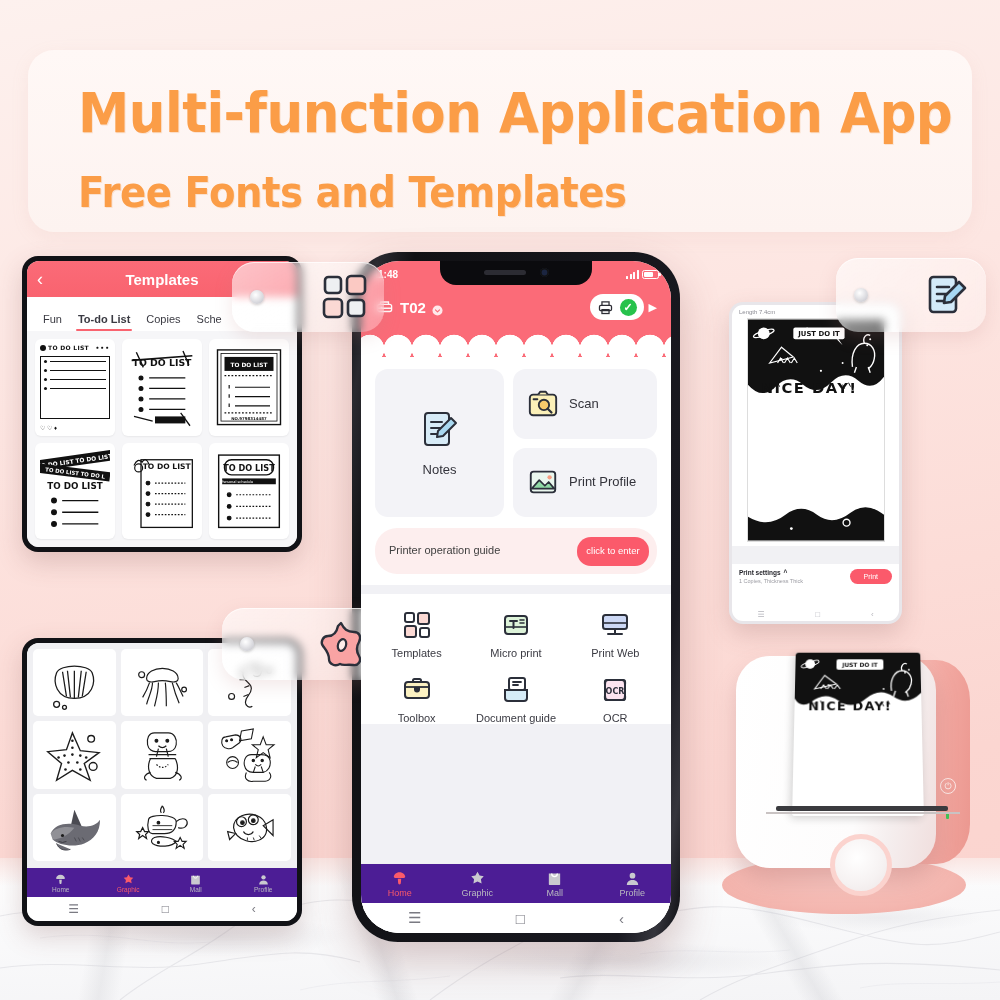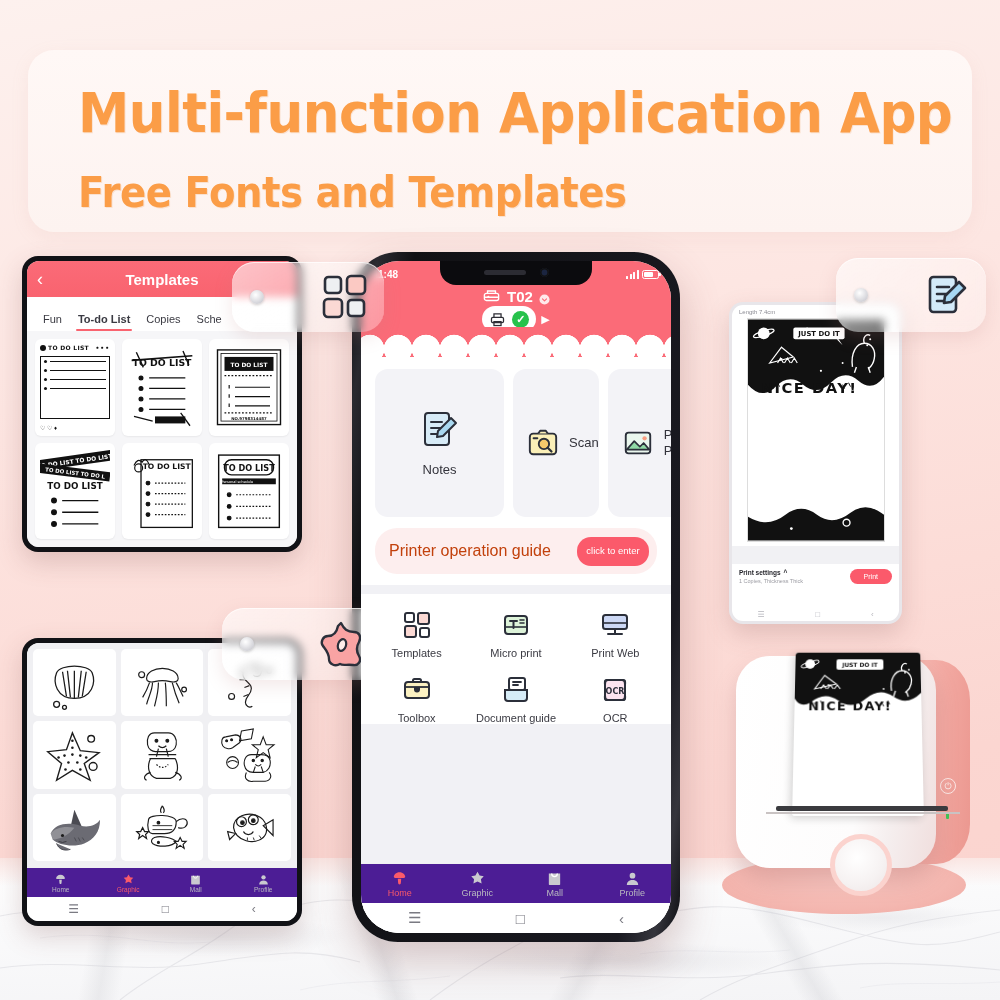--- a/index.html
+++ b/index.html
@@ -129,21 +129,21 @@
   .notch .spk { width:42px; height:5px; background:#2c2c33; border-radius:3px; }
   .notch .cam { width:9px; height:9px; background:#1b2540; border-radius:50%; box-shadow: inset 0 0 0 1.6px #111; }
   .statusicons { display:flex; align-items:center; gap:3px; }
   .bars { display:flex; align-items:flex-end; gap:1.4px; height:9px; }
   .bars i { width:2.2px; background:#fff; border-radius:.5px; display:block; }
   .batt { width:17px; height:9px; border:1.4px solid #fff; border-radius:2.4px; position:relative; }
   .batt:after { content:""; position:absolute; right:-3px; top:2.4px; width:1.6px; height:3.6px; background:#fff; border-radius:0 1px 1px 0; }
   .batt i { position:absolute; left:1px; top:1px; bottom:1px; width:60%; background:#fff; border-radius:1px; display:block; }
 
   .apphead {
-    background:#fb6b78; height:40px; display:flex; align-items:center; justify-content:space-between; padding: 0 14px; position:relative;flex-direction:column;
+    background:#fb6b78; height:40px; display:flex; align-items:center; justify-content:space-between; padding: 0 14px; position:relative;
   }
   .devpick { display:flex; align-items:center; gap:6px; color:#fff; font-size:15px; font-weight:600; }
   .devpick .pic { width:19px;height:19px; color:#fff; }
   .devpick .chev { width:11px;height:11px; }
   .statuspill {
     background:#fff; border-radius:14px; height:26px; display:flex; align-items:center; gap:6px; padding: 0 7px;
   }
   .statuspill .prn { width:17px; height:17px; color:#2d2d35; }
   .statuspill .ok { width:17px;height:17px; border-radius:50%; background:#27c24c; color:#fff; display:flex; align-items:center; justify-content:center; font-size:11px; font-weight:bold; }
   .arrowR { color:#fff; font-size:11px; margin-left:5px; }
@@ -153,32 +153,32 @@
     content:""; position:absolute; left:-5px; right:-5px; bottom:0; height:30px;
     background-image: radial-gradient(circle at 14px 22px, #fff 14px, transparent 14.6px);
     background-size: 28px 30px; background-repeat: repeat-x;
   }
 
   .quickrow { display:flex; gap:9px; padding: 12px 14px 0 14px; }
   .qcard-lg {
     flex: 0 0 129px; height:148px; background:#f3f3f7; border-radius:13px;
     display:flex; flex-direction:column; align-items:center; justify-content:center; gap:10px;
   }
-  .qcol { flex:1; display:flex; flex-direction:row; gap:9px; }
+  .qcol { flex:1; display:flex; flex-direction:column; gap:9px; }
   .qcard-sm { flex:1; background:#f3f3f7; border-radius:13px; display:flex; align-items:center; gap:10px; padding-left:14px; }
   .qlabel { font-size:13px; color:#33333b; line-height:1.25; }
   .qlabel.big { font-size:13px; }
   .qicon { width:32px; height:32px; flex:0 0 auto; }
   .qicon.lg { width:44px; height:44px; }
 
   .guide {
     margin: 11px 14px 0 14px; background:#fdeeee; border-radius:22px; height:46px;
     display:flex; align-items:center; justify-content:space-between; padding: 0 8px 0 14px;
   }
-  .guide .gtxt { font-size:16px; color:#c2410c; line-height:1.2;text-align:center; }
+  .guide .gtxt { font-size:11px; color:#404040; line-height:1.2;text-align:center; }
   .guide .gbtn {
     background:#fb5a6b; color:#fff; border-radius:14px; width:72px; height:29px;
     display:flex; flex-direction:column; align-items:center; justify-content:center;
     font-size:9.5px; line-height:1.12; border:none; cursor:pointer;
   }
   .divider { height:9px; background:#f1f1f5; margin-top:11px; }
 
   .featgrid { display:grid; grid-template-columns:repeat(3,1fr); row-gap:16px; padding: 16px 6px 0 6px; }
   .feat { display:flex; flex-direction:column; align-items:center; gap:7px; }
   .feat .ficon { width:30px; height:30px; }

